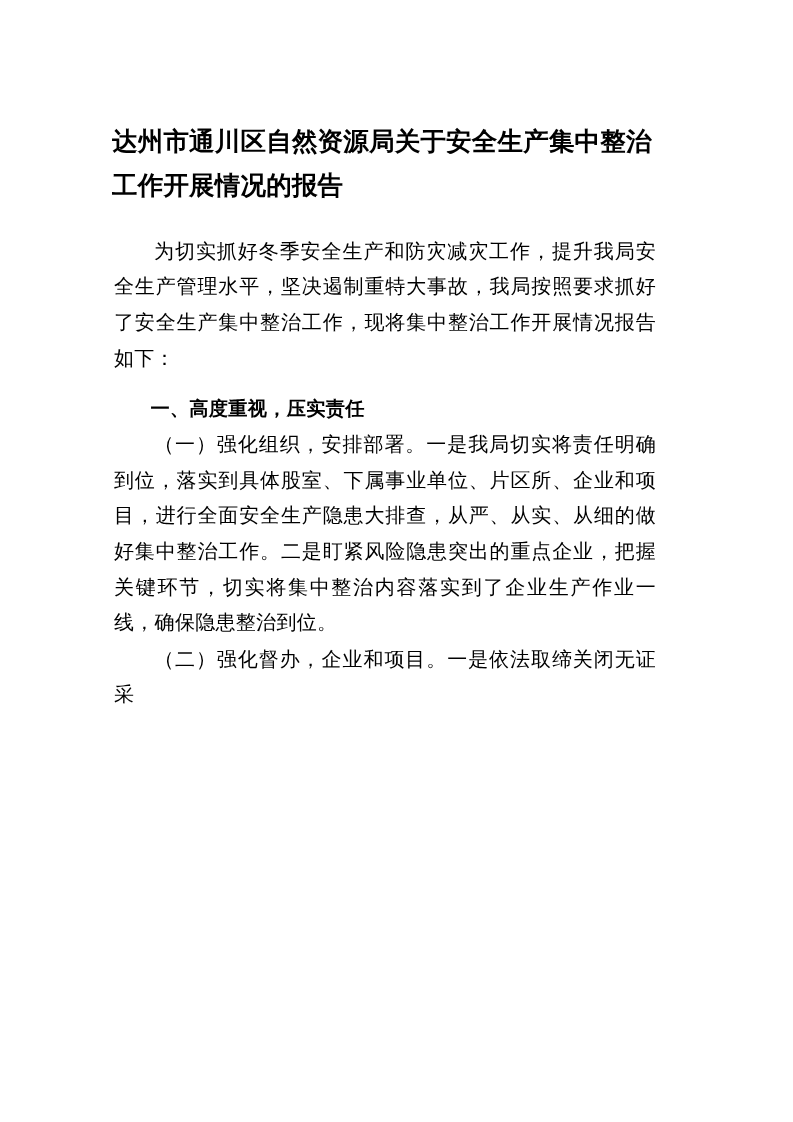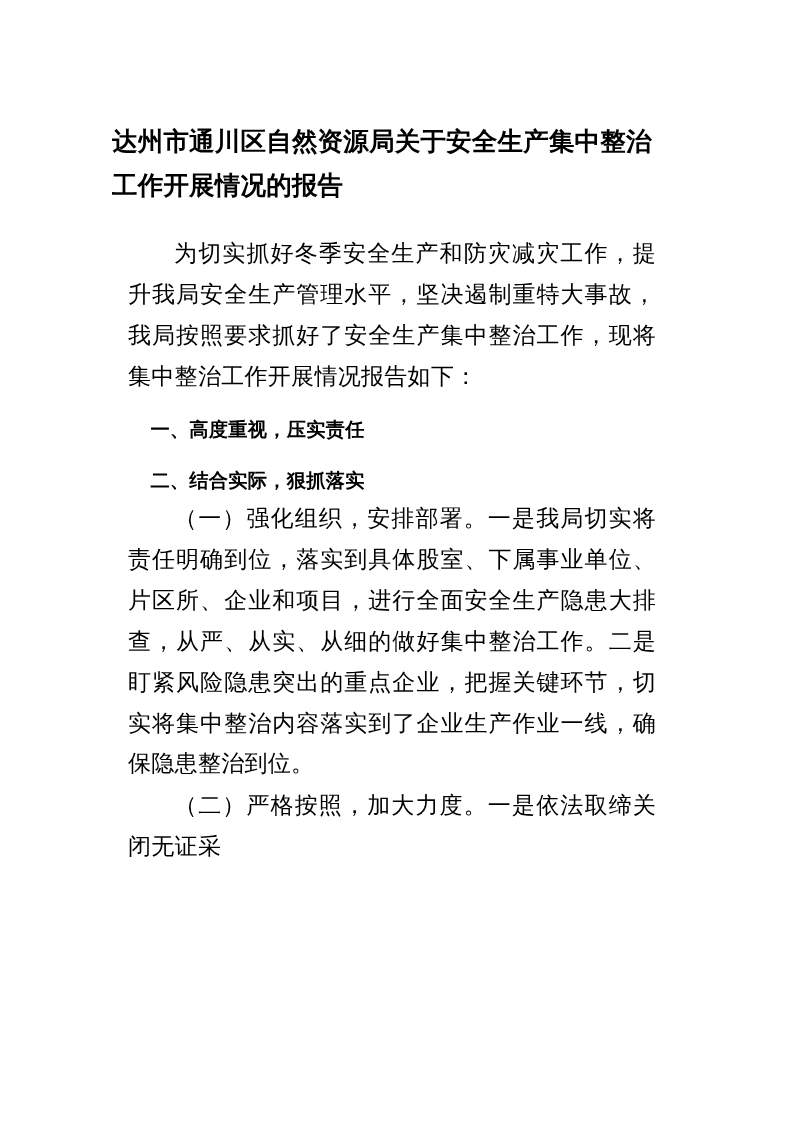--- a/index.html
+++ b/index.html
@@ -25,23 +25,23 @@
   .doc-title {
     font-family: "DejaVu Sans", "Liberation Sans", sans-serif;
     font-weight: bold;
     font-size: 25.5px;
     line-height: 1.72;
     text-align: left;
     margin: 0 0 26px 0;
     letter-spacing: 0.2px;
   }
   .body-par {
-    font-size: 23px;
+    font-size: 20px;
     line-height: 1.78;
-    margin: 0 0 1px 16px;
+    margin: 0 0 1px 2px;
     text-align: justify;
     text-justify: inter-ideograph;
     letter-spacing: 0.3px;
   }
   .indent {
     text-indent: 2em;
   }
   .heading-par {
     font-family: "DejaVu Sans", "Liberation Sans", sans-serif;
     font-weight: bold;
@@ -56,18 +56,17 @@
 <body>
 
 <div class="page">
   <h1 class="doc-title">达州市通川区自然资源局关于安全生产集中整治工作开展情况的报告</h1>
 
   <p class="body-par indent">为切实抓好冬季安全生产和防灾减灾工作，提升我局安全生产管理水平，坚决遏制重特大事故，我局按照要求抓好了安全生产集中整治工作，现将集中整治工作开展情况报告如下：</p>
 
   <p class="heading-par">一、高度重视，压实责任</p>
 
 
-  <p class="heading-par">二、结合实际，狠抓落实</p>
 
   <p class="body-par indent">（一）强化组织，安排部署。一是我局切实将责任明确到位，落实到具体股室、下属事业单位、片区所、企业和项目，进行全面安全生产隐患大排查，从严、从实、从细的做好集中整治工作。二是盯紧风险隐患突出的重点企业，把握关键环节，切实将集中整治内容落实到了企业生产作业一线，确保隐患整治到位。</p>
 
-  <p class="body-par indent">（二）严格按照，加大力度。一是依法取缔关闭无证采</p>
+  <p class="body-par indent">（二）强化督办，企业和项目。一是依法取缔关闭无证采</p>
 </div>
 
 </body></html>

